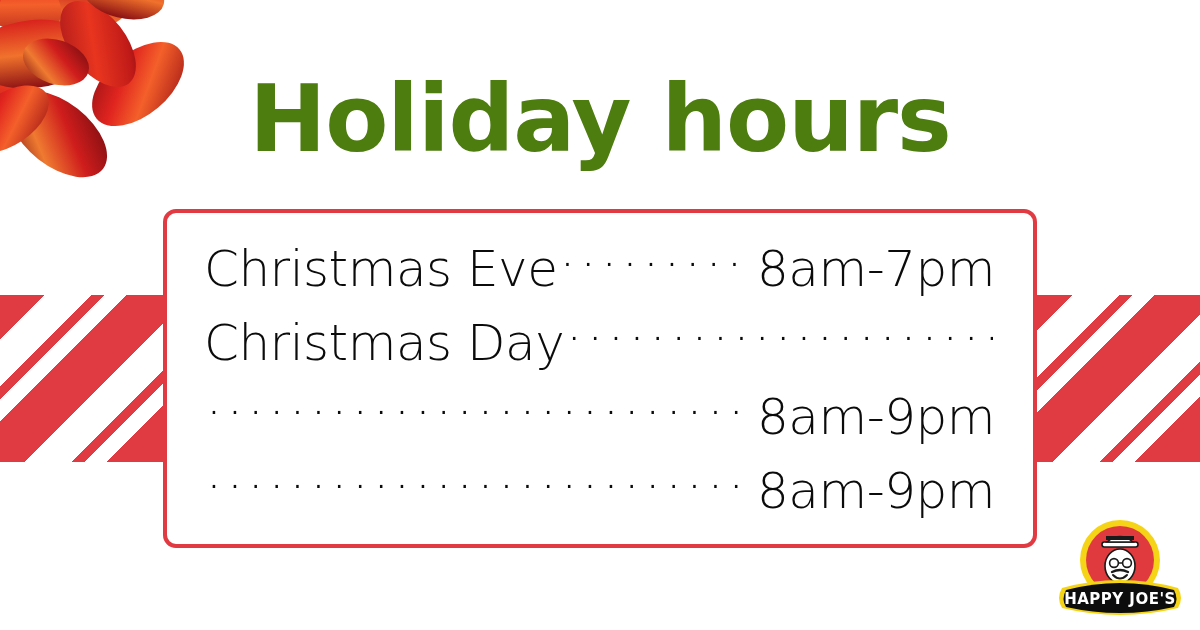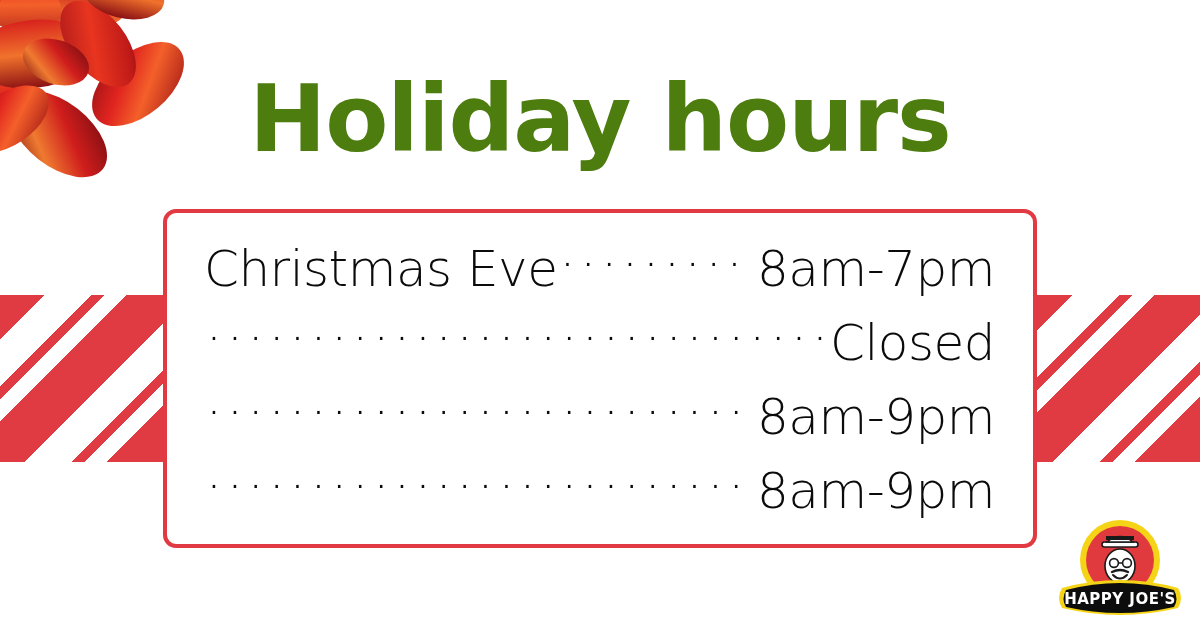--- a/index.html
+++ b/index.html
@@ -135,22 +135,22 @@
 
   <div class="hours-card">
 
     <div class="hours-row">
       <span class="row-label">Christmas Eve</span>
       <span class="row-leader"></span>
       <span class="row-value">8am-7pm</span>
     </div>
 
     <div class="hours-row">
-      <span class="row-leader"></span>
-      <span class="row-value">Closed</span>
+      <span class="row-label">Christmas Day</span>
+      <span class="row-leader"></span>
     </div>
 
     <div class="hours-row">
       <span class="row-leader"></span>
       <span class="row-value">8am-9pm</span>
     </div>
 
     <div class="hours-row">
       <span class="row-leader"></span>
       <span class="row-value">8am-9pm</span>

